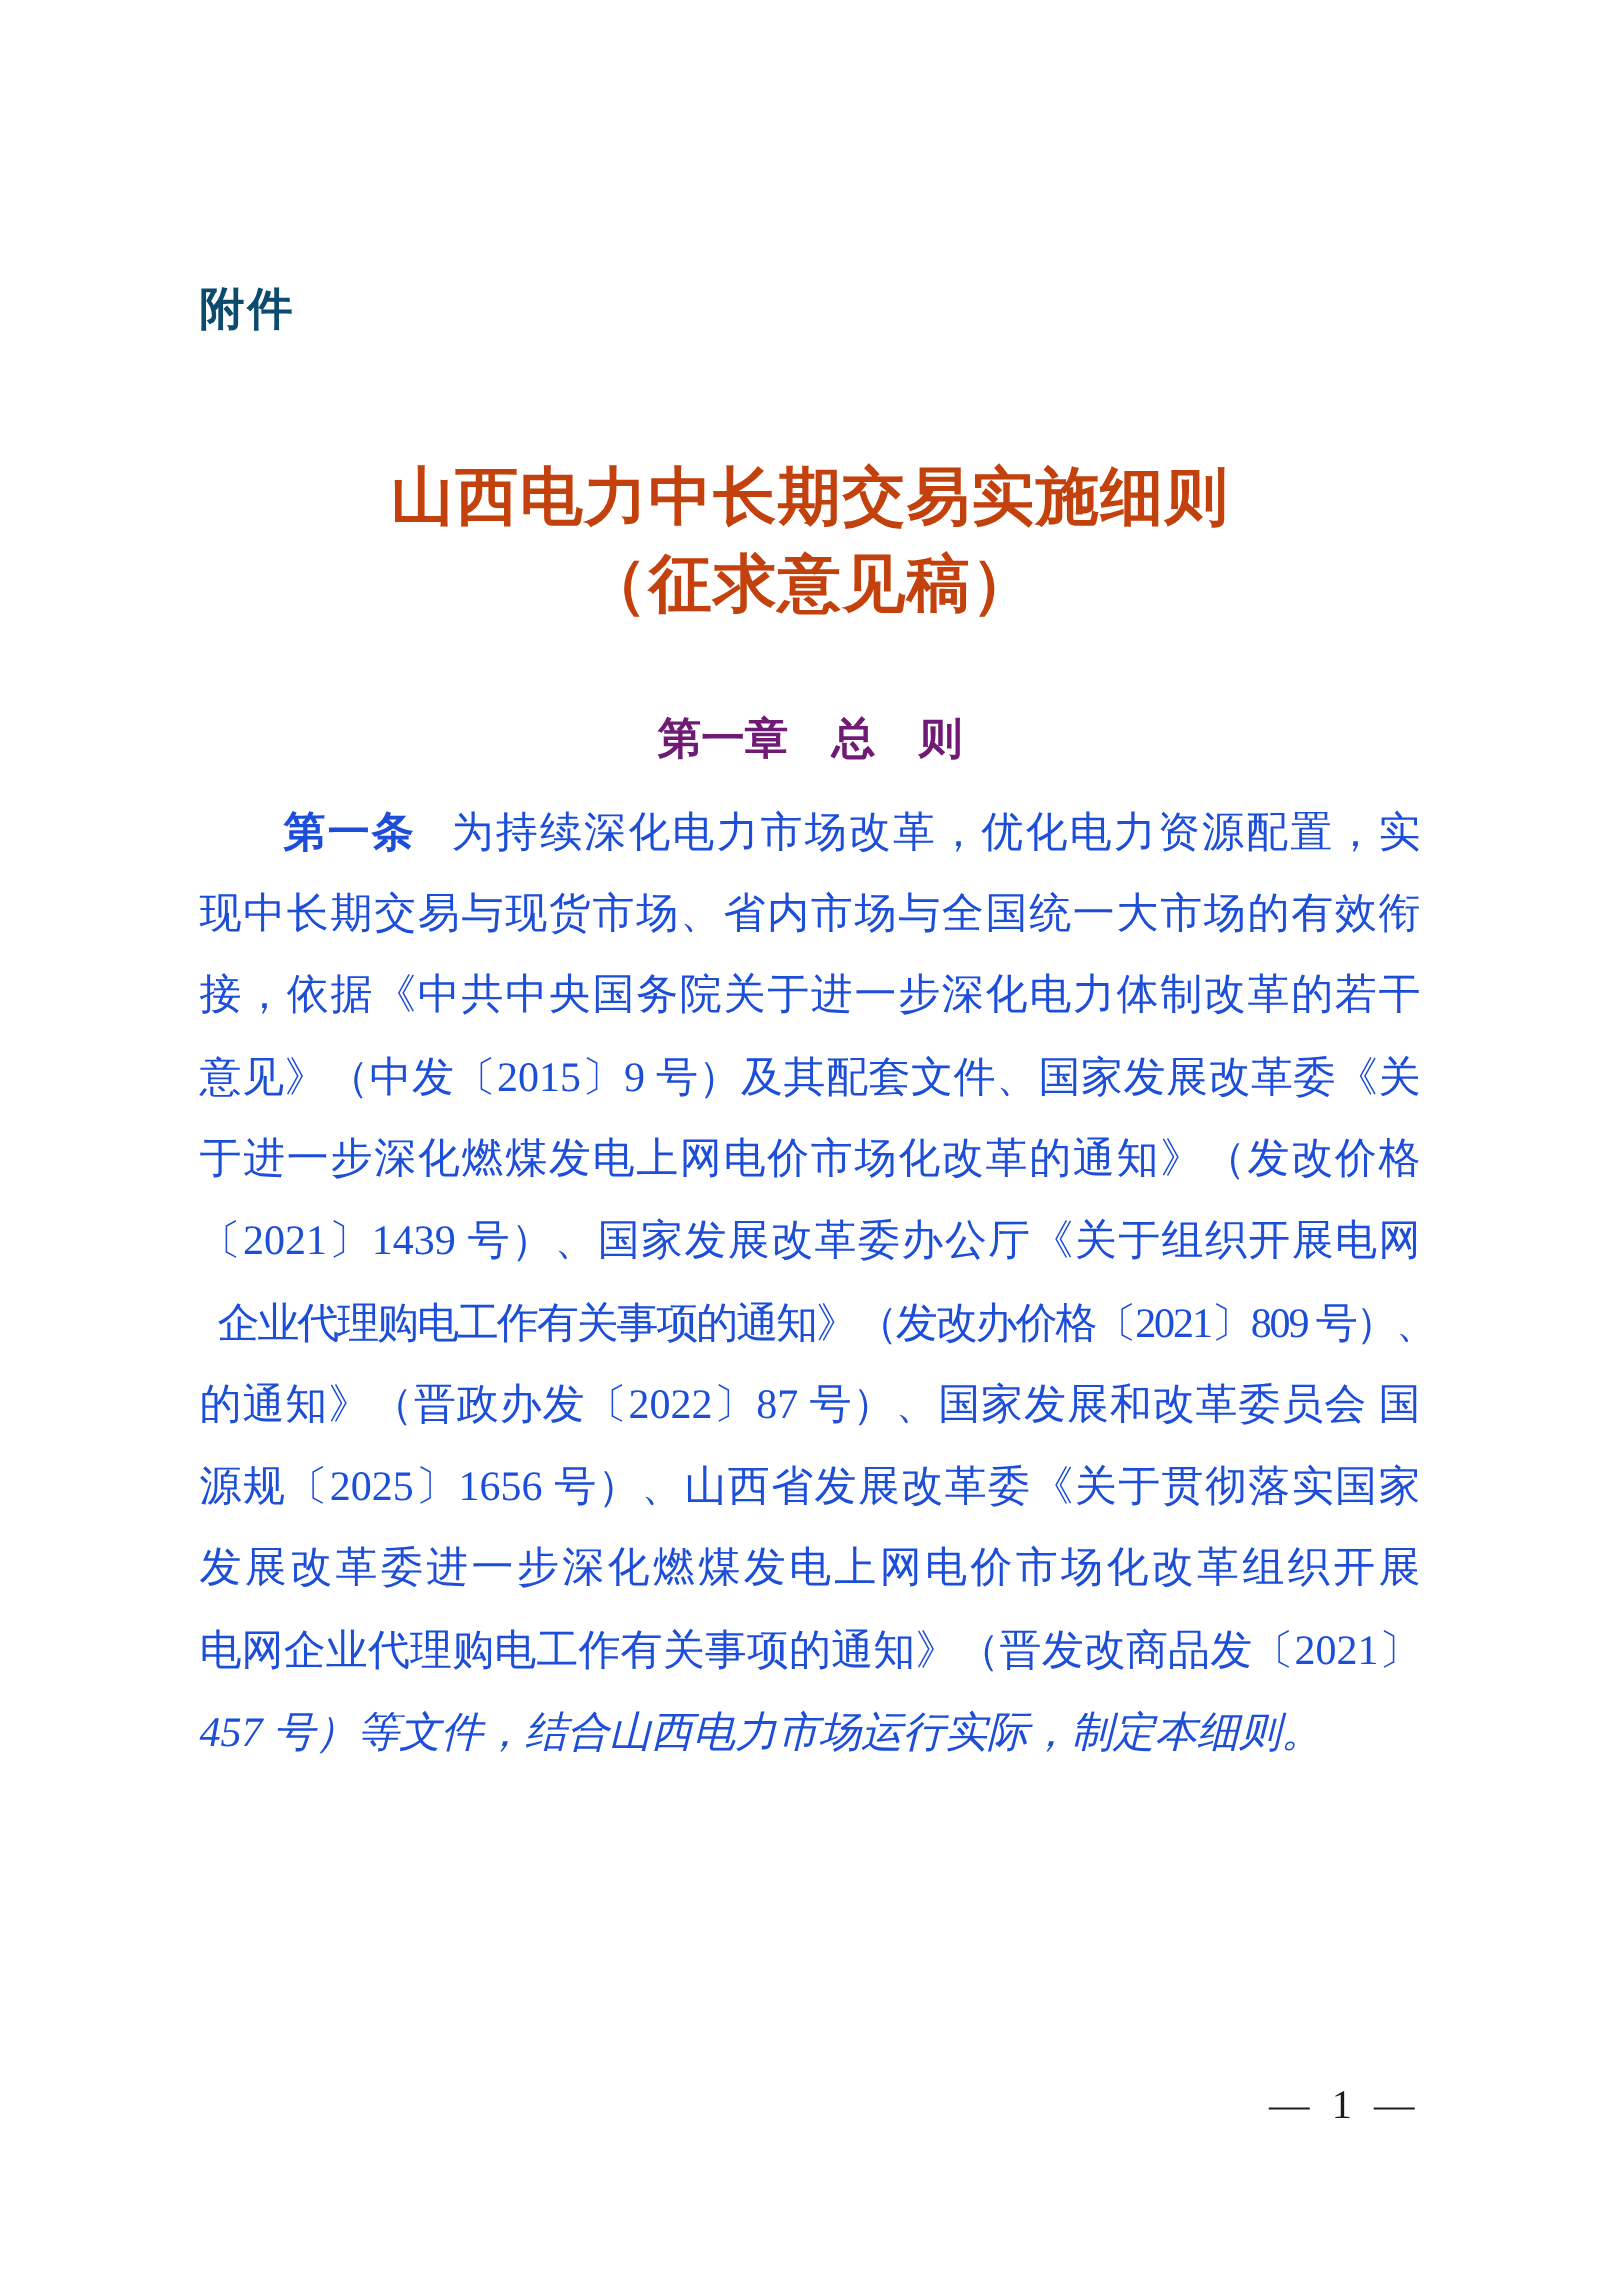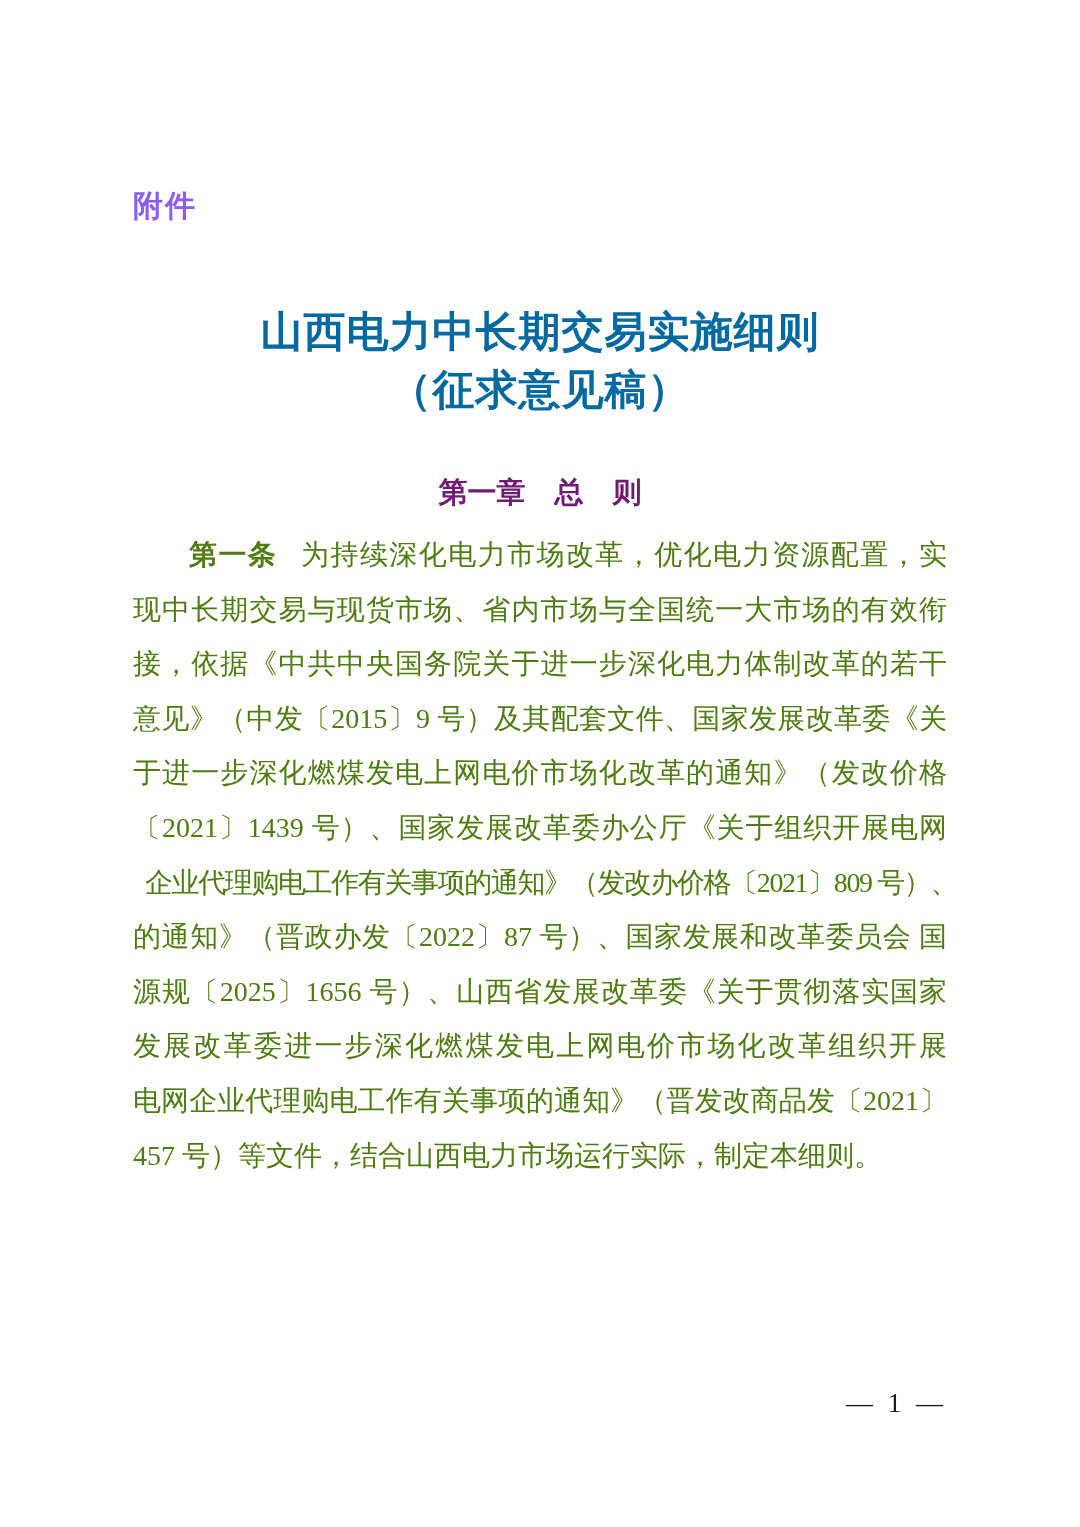--- a/index.html
+++ b/index.html
@@ -16,67 +16,68 @@
     color: #1c1c1c;
   }
   .attachment {
     position: absolute;
     left: 133px;
     top: 186px;
     font-family: Liberation Mono, monospace;
     font-size: 30px;
     font-weight: 600;
     letter-spacing: 2px;
-    color: #8b5cf6;
+    color: #0c4a6e;
     text-align: center;
   }
   .title {
     position: absolute;
     left: 0;
     top: 303px;
     width: 1080px;
     text-align: center;
     font-family: "Liberation Serif", "DejaVu Serif", serif;
     font-size: 42px;
     font-weight: 800;
     line-height: 58px;
     letter-spacing: 1px;
-    color: #0369a1;
+    color: #c2410c;
   }
   .chapter {
     position: absolute;
     left: 0;
     top: 473px;
     width: 1080px;
     text-align: center;
     font-family: "Liberation Sans", "DejaVu Sans", sans-serif;
     font-size: 29px;
     font-weight: 700;
     color: #701a75;
   }
   .body-text {
     position: absolute;
     left: 133px;
     top: 528px;
     width: 814px;
     font-family: "Liberation Serif", "DejaVu Serif", serif;
     font-size: 28px;
-    color: #4d7c0f;
+    color: #1d4ed8;
   }
   .line {
     height: 54.6px;
     line-height: 54.6px;
     white-space: nowrap;
     text-align: justify;
     text-align-last: justify;
     text-justify: inter-ideograph;
   }
   .line.end {
     text-align: right;
     text-align-last: left;
+    font-style: italic;
   }
   .line.ind {
     text-indent: 56px;
   }
   .line.tight {
     letter-spacing: -1.4px;
     margin-left: 12px;
   }
   .prefix {
     font-family: "Liberation Sans", "DejaVu Sans", sans-serif;

